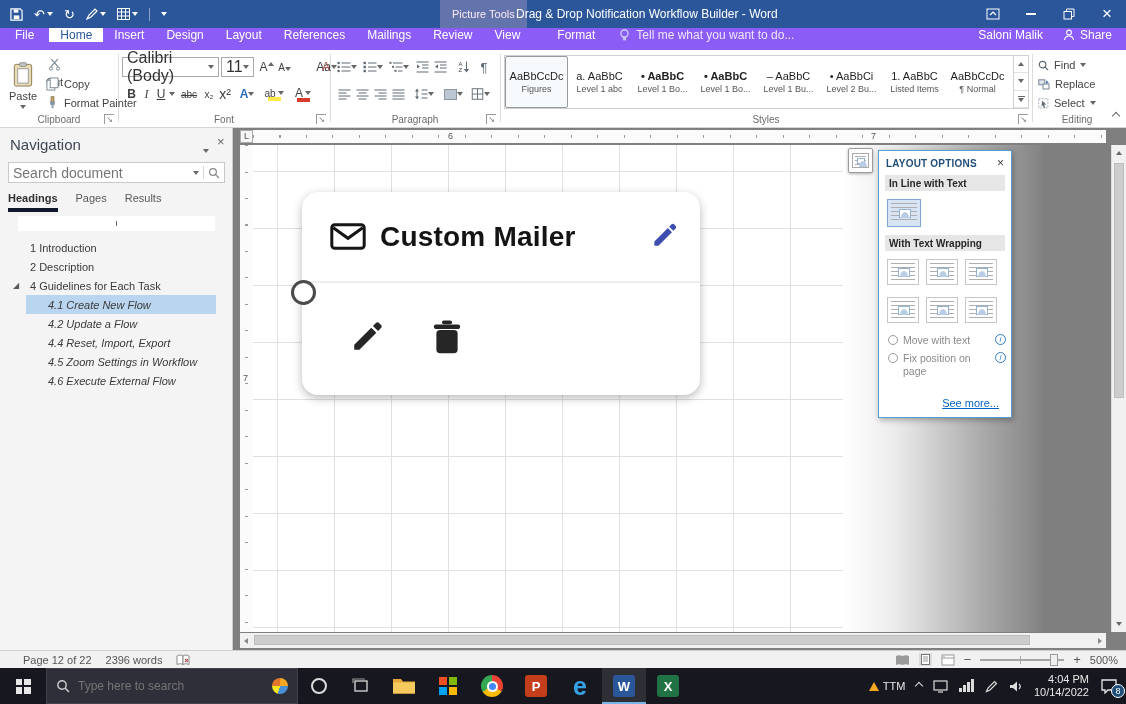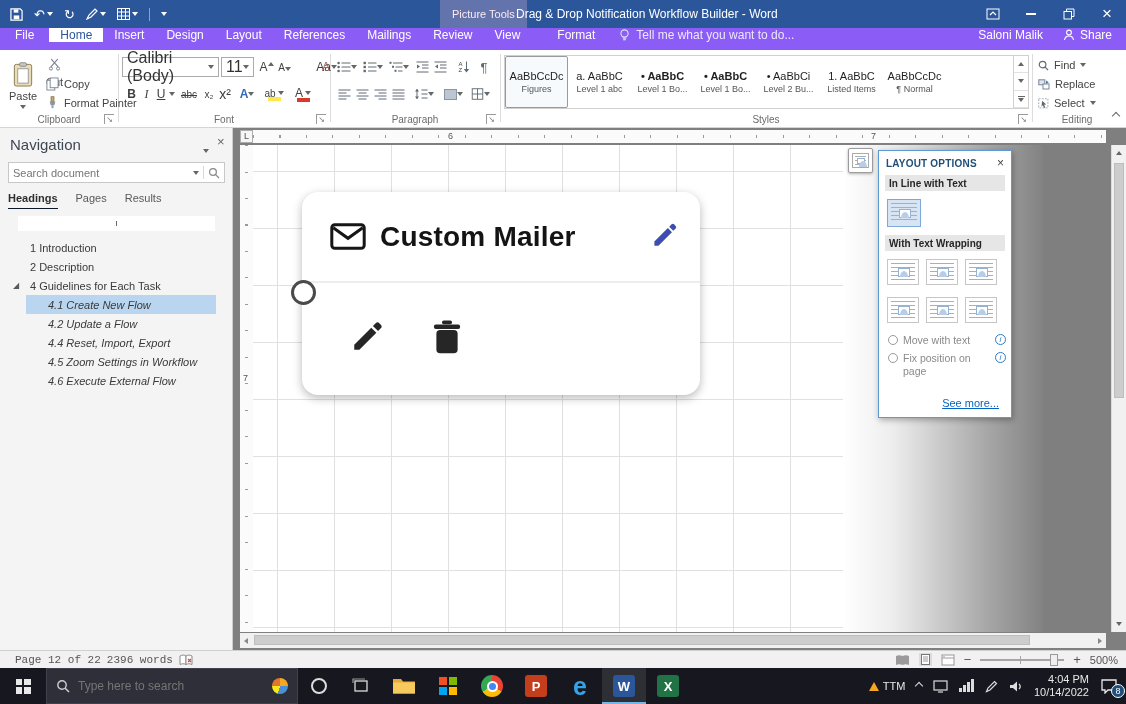--- a/index.html
+++ b/index.html
@@ -54,25 +54,25 @@
   .gal-btns{position:absolute;left:1014px;top:5px;width:15px;height:54px;border:1px solid #d0d0d0;border-left:none;display:flex;flex-direction:column;}
   .gal-btns div{flex:1;display:flex;align-items:center;justify-content:center;border-bottom:1px solid #e2e2e2;}
   .edit-row{position:absolute;left:1038px;display:flex;align-items:center;gap:5px;font-size:11px;color:#444;white-space:nowrap;}
 
   
   #navpane{position:absolute;left:0;top:128px;width:233px;height:522px;background:#f4f4f4;border-right:1px solid #cdcdcd;}
   .nav-title{position:absolute;left:10px;top:8px;font-size:15px;color:#3e4854;}
   .nav-close{position:absolute;left:217px;top:6px;font-size:13px;color:#666;}
   .nav-chev{position:absolute;left:203px;top:14px;}
   .nav-search{position:absolute;left:8px;top:34px;width:217px;height:21px;background:#fff;border:1px solid #c8c8c8;display:flex;align-items:center;padding:0 4px;gap:4px;}
-  .nav-search input{border:none;outline:none;flex:1;font-size:11px;color:#555;font-family:"Liberation Sans",sans-serif;background:transparent;min-width:0;}
+  .nav-search input{border:none;outline:none;flex:1;font-size:14px;color:#555;font-family:"Liberation Sans",sans-serif;background:transparent;min-width:0;}
   .ns-sep{width:1px;height:13px;background:#d8d8d8;}
   .nav-tabs{position:absolute;left:8px;top:64px;display:flex;gap:18px;font-size:11px;color:#595959;}
   .nav-tab{padding-bottom:4px;}
-  .nav-tab.active{color:#2f2f2f;font-weight:bold;border-bottom:1px solid #0f172a;}
+  .nav-tab.active{color:#2f2f2f;font-weight:bold;border-bottom:4px solid #0f172a;}
   .nav-blank{position:absolute;left:18px;top:88px;width:197px;height:15px;background:#fff;font-size:8px;color:#333;display:flex;align-items:center;justify-content:center;}
   .nav-list{position:absolute;left:0;top:110px;right:1px;}
   .nav-item{position:relative;height:19px;display:flex;align-items:center;font-size:11px;color:#3a3a3a;white-space:nowrap;}
   .nav-item.lv1{padding-left:30px;}
   .nav-item.lv2{padding-left:48px;font-style:italic;}
   .nav-item.selected{background:linear-gradient(#b9d5ef,#b9d5ef) no-repeat 26px 0 / 190px 100%;}
   .nav-tri{position:absolute;left:13px;top:5px;font-size:8px;color:#595959;}
 
   
   #docarea{position:absolute;left:233px;top:128px;width:893px;height:522px;background:#7f7f7f;overflow:hidden;}
@@ -113,21 +113,21 @@
   
   .vscroll{position:absolute;right:0;top:17px;width:15px;height:487px;background:#f1f1f1;border-left:1px solid #dcdcdc;z-index:8;}
   .vthumb{position:absolute;left:2px;top:18px;width:10px;height:235px;background:#cdcdcd;border:1px solid #bdbdbd;}
   .vs-btn{position:absolute;left:4px;}
   .hscroll{position:absolute;left:7px;top:505px;width:866px;height:15px;background:#f1f1f1;z-index:8;}
   .hthumb{position:absolute;left:14px;top:2px;width:776px;height:10px;background:#cdcdcd;border:1px solid #bdbdbd;}
   .hs-btn{position:absolute;top:5px;}
 
   
   #statusbar{position:absolute;left:0;top:650px;width:1126px;height:18px;background:#f1f1f1;border-top:1px solid #d0d0d0;display:flex;align-items:center;font-size:11px;color:#555;}
-  .sb-left{display:flex;align-items:center;gap:6px;padding-left:15px;font-family:Liberation Mono, monospace;}
+  .sb-left{display:flex;align-items:center;gap:14px;padding-left:23px;}
   .sb-right{margin-left:auto;display:flex;align-items:center;gap:9px;padding-right:8px;}
   .zoom-track{position:relative;width:84px;height:12px;}
   .zoom-track .line{position:absolute;left:0;right:0;top:5px;height:2px;background:#a6a6a6;}
   .zoom-track .notch{position:absolute;left:40px;top:2px;width:1px;height:8px;background:#a6a6a6;}
   .zoom-thumb{position:absolute;left:70px;top:0;width:8px;height:12px;background:#efefef;border:1px solid #9a9a9a;}
 
   
   #taskbar{position:absolute;left:0;top:668px;width:1126px;height:36px;background:#17171f;display:flex;align-items:stretch;color:#e8e8e8;}
   .tb-start{width:46px;display:flex;align-items:center;justify-content:center;}
   .winlogo{width:15px;height:15px;display:grid;grid-template-columns:1fr 1fr;grid-template-rows:1fr 1fr;gap:1.5px;}
@@ -446,20 +446,24 @@
         </div>
       <div class="style-item">
           <span class="prev b">• AaBbC</span>
           <span class="name">Level 1 Bo...</span>
         </div>
       <div class="style-item">
           <span class="prev b">• AaBbC</span>
           <span class="name">Level 1 Bo...</span>
         </div>
       <div class="style-item">
+          <span class="prev">– AaBbC</span>
+          <span class="name">Level 1 Bu...</span>
+        </div>
+      <div class="style-item">
           <span class="prev">• AaBbCi</span>
           <span class="name">Level 2 Bu...</span>
         </div>
       <div class="style-item">
           <span class="prev">1. AaBbC</span>
           <span class="name">Listed Items</span>
         </div>
       <div class="style-item">
           <span class="prev">AaBbCcDc</span>
           <span class="name">¶ Normal</span>

